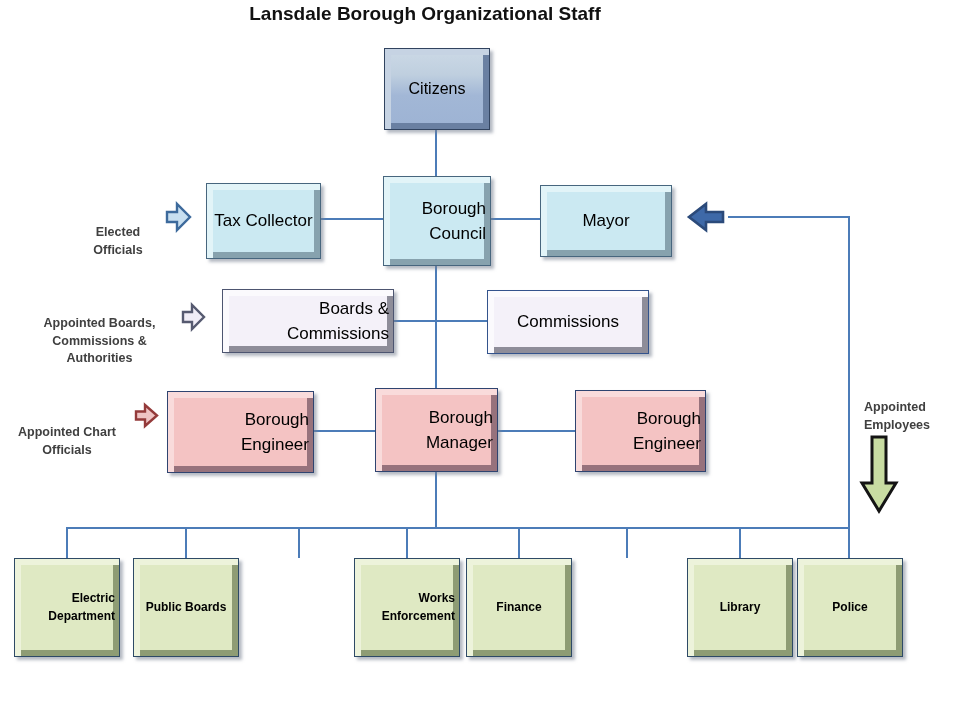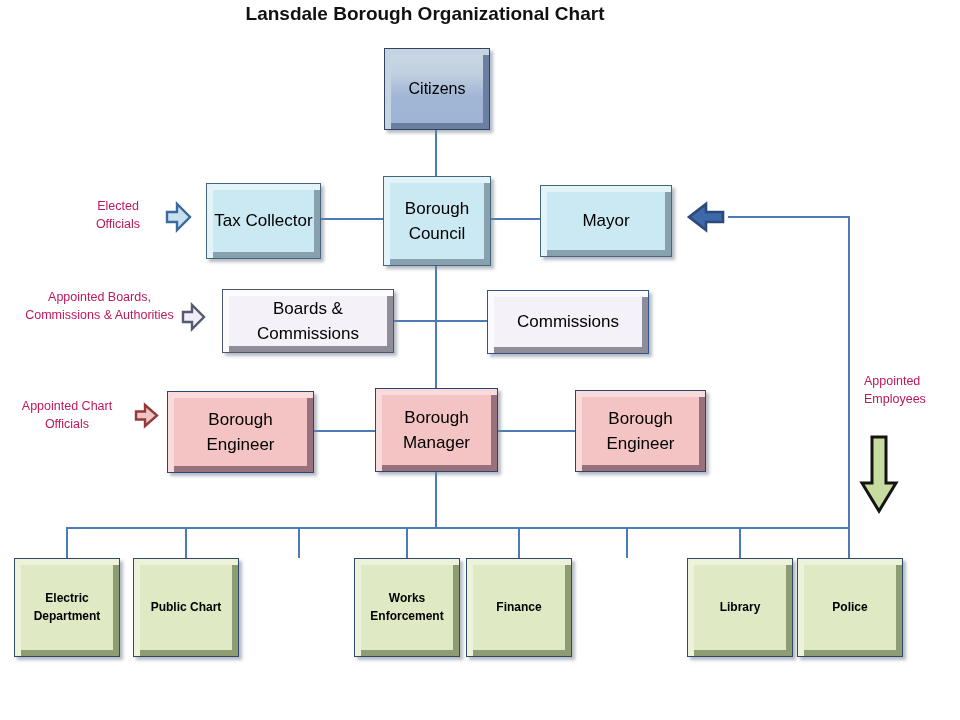--- a/index.html
+++ b/index.html
@@ -17,42 +17,42 @@
   .line.v{width:1.5px;}
   
   .node{
     position:absolute;display:flex;align-items:center;justify-content:center;
     text-align:center;border:1px solid var(--outer);background:var(--fill);
     box-shadow:3px 3px 3px rgba(120,130,145,0.55),
                inset 6px 6px 0 var(--lt),
                inset -6px -6px 0 var(--dk);
     font-size:17px;line-height:1.5;
   }
-  .node span{display:block;padding:0 4px;}
+  .node span{display:block;padding:0 4px;text-align:right;}
   .c-blue  {--fill:#A2B7D6;--lt:#C6D3E3;--dk:#6A80A2;--outer:#31435F;
             background:linear-gradient(180deg,#CCD9E6 0%,#BFCFDF 32%,#A2B7D6 58%,#9DB3D4 100%);}
   .c-cyan  {--fill:#CBE9F2;--lt:#E2F4F8;--dk:#87A2AE;--outer:#47667E;}
   .c-lav   {--fill:#F4F1F9;--lt:#FBFAFD;--dk:#8E8D99;--outer:#4D5570;}
   .c-pink  {--fill:#F4C3C3;--lt:#F9DBDB;--dk:#97727C;--outer:#2F4470;}
   .c-green {--fill:#DFE9C3;--lt:#EDF3DB;--dk:#8E9C74;--outer:#2E4A66;}
   .dept{font-size:12px;font-weight:bold;line-height:1.45;}
   
   .annot{
-    position:absolute;font-size:12.5px;font-weight:normal;line-height:1.4;color:#be185d;
+    position:absolute;font-size:12.5px;font-weight:bold;line-height:1.4;color:#404040;margin-top:26px;
   }
   .annot.center{text-align:center;}
   
   .arrow{position:absolute;}
 </style>
 </head>
 <body>
 
 <div class="canvas">
 
-  <h1 class="title">Lansdale Borough Organizational Chart</h1>
+  <h1 class="title">Lansdale Borough Organizational Staff</h1>
 
   <div>
     <div class="line v" style="left:435px;top:128px;height:48px"></div>
     <div class="line h" style="left:319px;top:218px;width:64px"></div>
     <div class="line h" style="left:489px;top:218px;width:51px"></div>
     <div class="line v" style="left:435px;top:264px;height:124px"></div>
     <div class="line h" style="left:392px;top:320px;width:95px"></div>
     <div class="line h" style="left:312px;top:430px;width:63px"></div>
     <div class="line h" style="left:496px;top:430px;width:79px"></div>
     <div class="line v" style="left:435px;top:470px;height:58px"></div>
@@ -102,21 +102,21 @@
   </div>
 
   <div class="node c-pink" style="left:575px;top:390px;width:129px;height:80px">
     <span>Borough Engineer</span>
   </div>
 
   <div class="node c-green dept" style="left:14px;top:558px;width:104px;height:97px">
     <span>Electric Department</span>
   </div>
   <div class="node c-green dept" style="left:133px;top:558px;width:104px;height:97px">
-    <span>Public Chart</span>
+    <span>Public Boards</span>
   </div>
   <div class="node c-green dept" style="left:354px;top:558px;width:104px;height:97px">
     <span>Works Enforcement</span>
   </div>
   <div class="node c-green dept" style="left:466px;top:558px;width:104px;height:97px">
     <span>Finance</span>
   </div>
   <div class="node c-green dept" style="left:687px;top:558px;width:104px;height:97px">
     <span>Library</span>
   </div>

